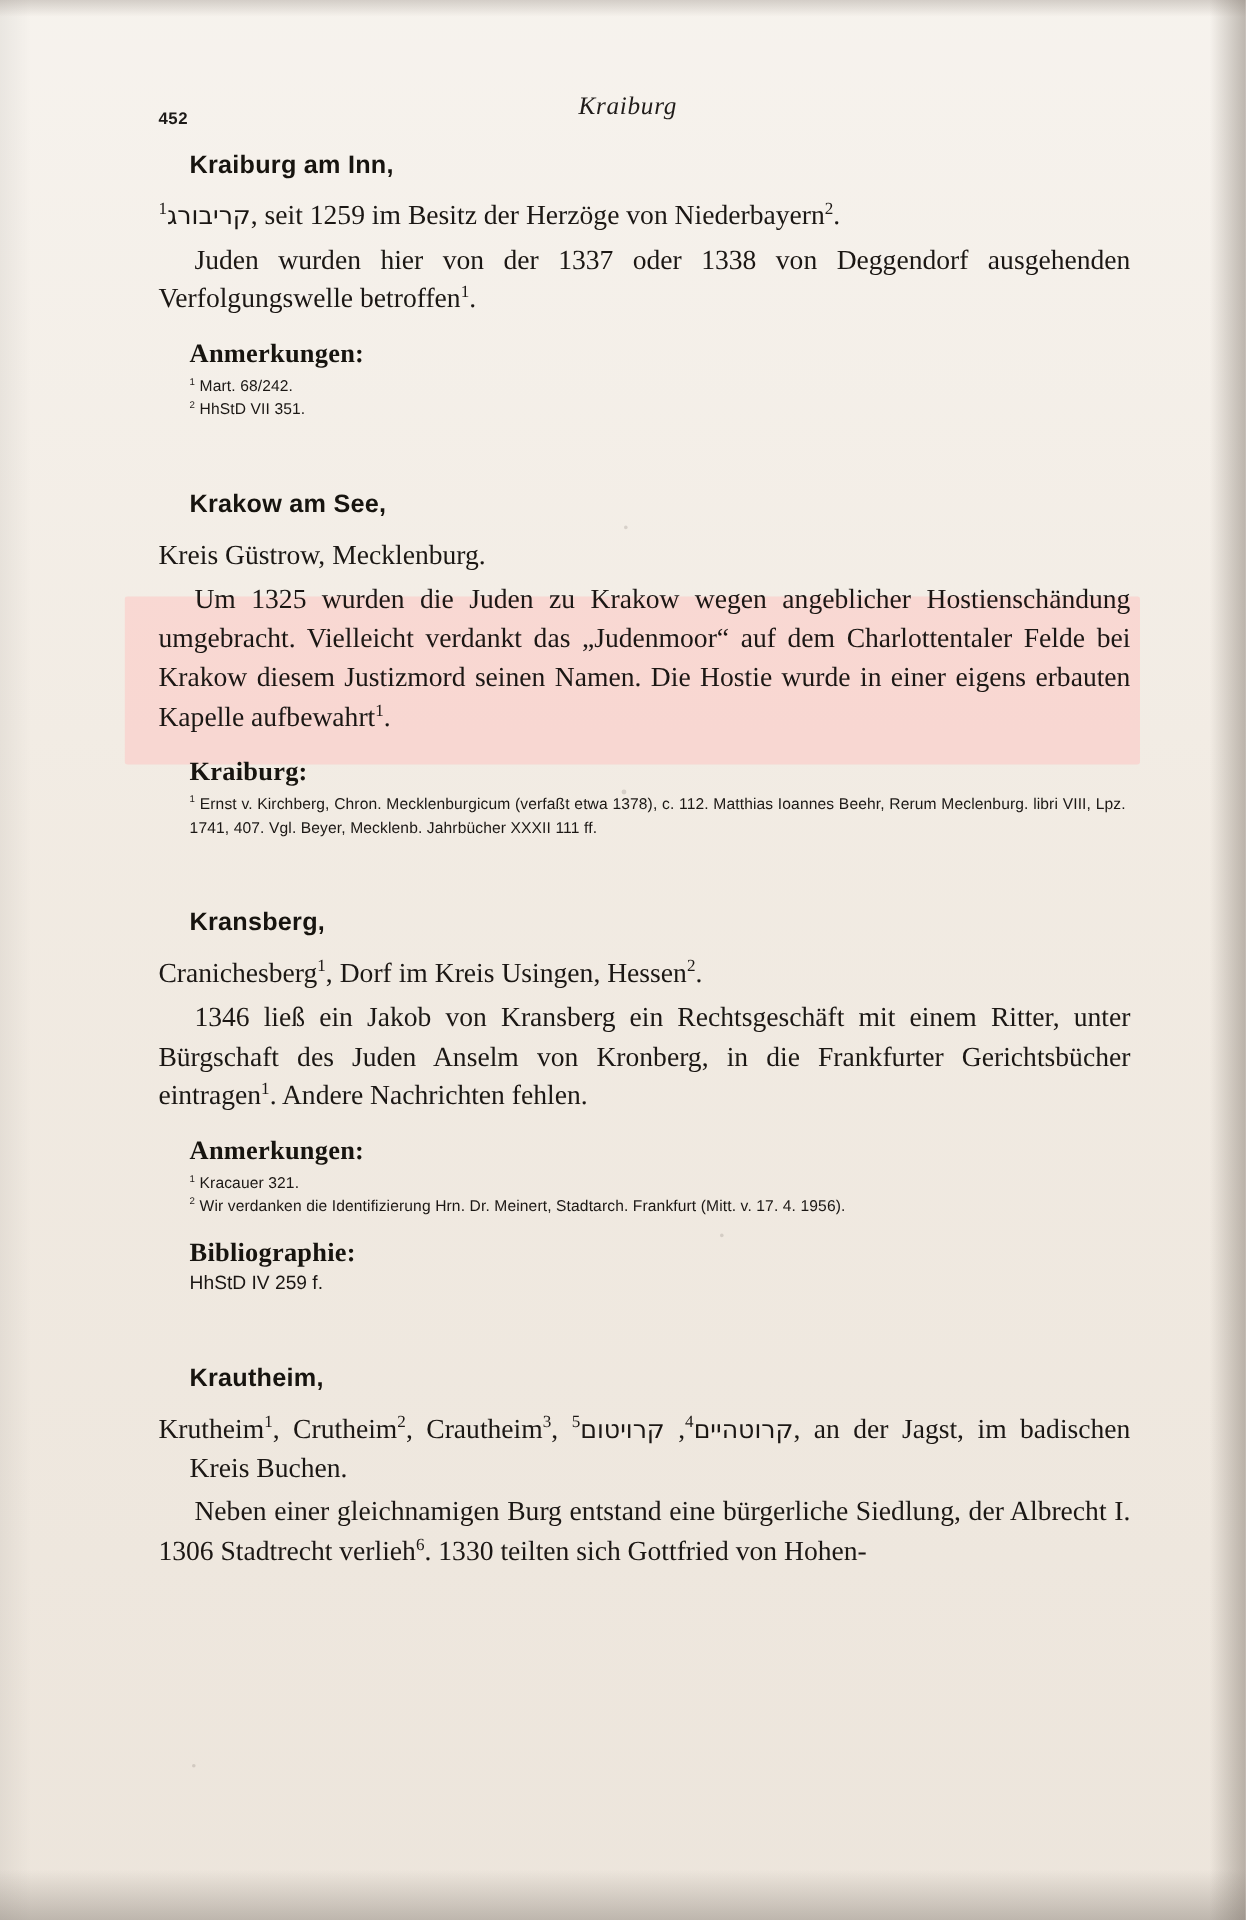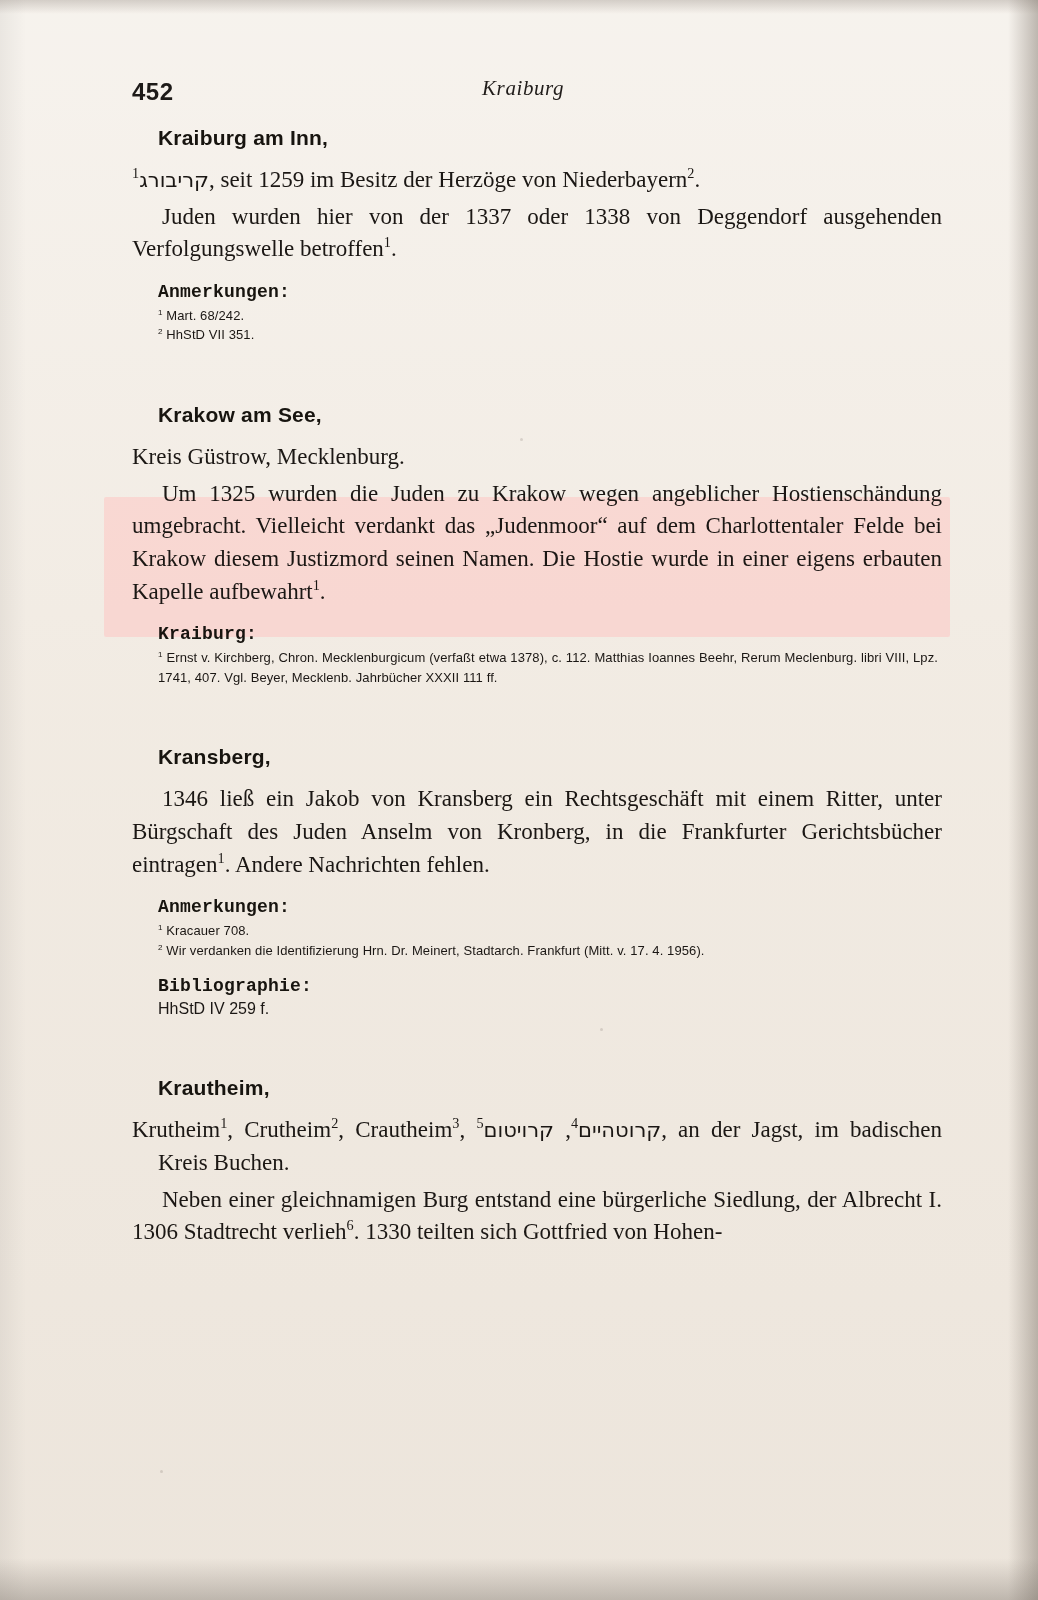--- a/index.html
+++ b/index.html
@@ -51,22 +51,22 @@
   
   .running-head {
     position: absolute;
     left: 132px;
     top: 78px;
     width: 770px;
     height: 30px;
   }
   .folio {
     position: absolute;
-    left: 0; top: 0;
-    font-size: 24px;
+    left: 0; top: 12px;
+    font-size: 14px;
     letter-spacing: 0.5px;
     color: #1d1a18;
     font-family: "Liberation Sans", sans-serif;
     font-weight: 700;
   }
   .head-title {
     position: absolute;
     left: 350px; top: -2px;
     font-style: italic;
     font-size: 21px;
@@ -94,23 +94,23 @@
     font-size: 23px;
     line-height: 1.42;
     color: #1b1714;
     margin: 0 0 4px 0;
     text-align: justify;
     text-justify: inter-word;
   }
   p.body.indent { text-indent: 30px; }
   p.body.hang { margin-left: 26px; text-indent: -26px; }
   .sub-head {
-    font-family: Liberation Mono, monospace;
+    font-family: Liberation Serif, serif;
     font-weight: 700;
-    font-size: 18px;
+    font-size: 22px;
     color: #17140f;
     margin: 16px 0 4px 26px;
     letter-spacing: 0.2px;
   }
   .note {
     font-family: "Liberation Sans", sans-serif;
     font-size: 13px;
     line-height: 1.5;
     color: #1b1714;
     margin: 0 0 0 26px;
@@ -209,27 +209,30 @@
         <div class="note justify">
           <sup>1</sup>
           <span>Ernst v. Kirchberg, Chron. Mecklenburgicum (verfaßt etwa 1378), c. 112. Matthias Ioannes Beehr, Rerum Meclenburg. libri VIII, Lpz. 1741, 407. Vgl. Beyer, Mecklenb. Jahrbücher XXXII 111 ff.</span>
         </div>
       </div>
 
       <div class="gap-l"></div>
 
       <div class="entry">
         <h2 class="entry-title">Kransberg,</h2>
+        <p class="body hang">
+          <span>Cranichesberg</span><sup>1</sup><span>, Dorf im Kreis Usingen, Hessen</span><sup>2</sup><span>.</span>
+        </p>
         <p class="body indent">
           <span>1346 ließ ein Jakob von Kransberg ein Rechtsgeschäft mit einem Ritter, unter Bürgschaft des Juden Anselm von Kronberg, in die Frankfurter Gerichtsbücher eintragen</span><sup>1</sup><span>. Andere Nachrichten fehlen.</span>
         </p>
         <div class="sub-head">Anmerkungen:</div>
         <div class="note">
           <sup>1</sup>
-          <span>Kracauer 708.</span>
+          <span>Kracauer 321.</span>
         </div>
         <div class="note justify">
           <sup>2</sup>
           <span>Wir verdanken die Identifizierung Hrn. Dr. Meinert, Stadtarch. Frankfurt (Mitt. v. 17. 4. 1956).</span>
         </div>
         <div class="sub-head">Bibliographie:</div>
         <div class="bib">HhStD IV 259 f.</div>
       </div>
 
       <div class="gap-l"></div>

